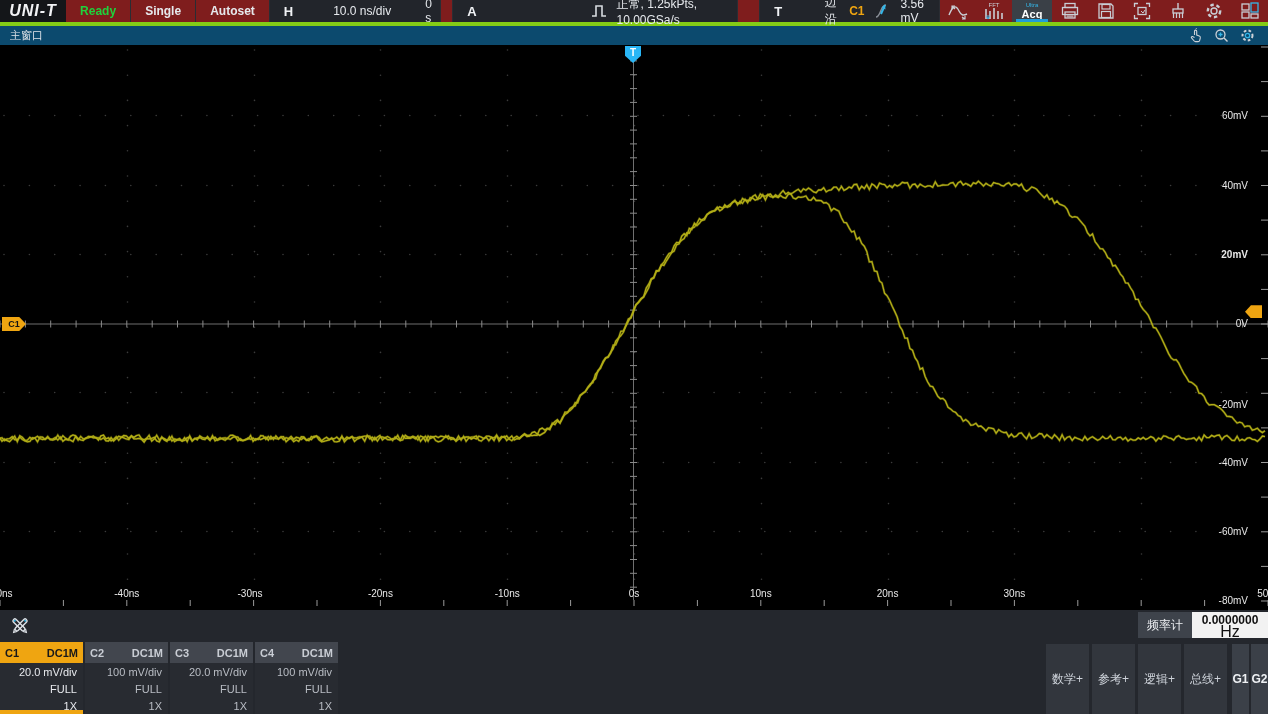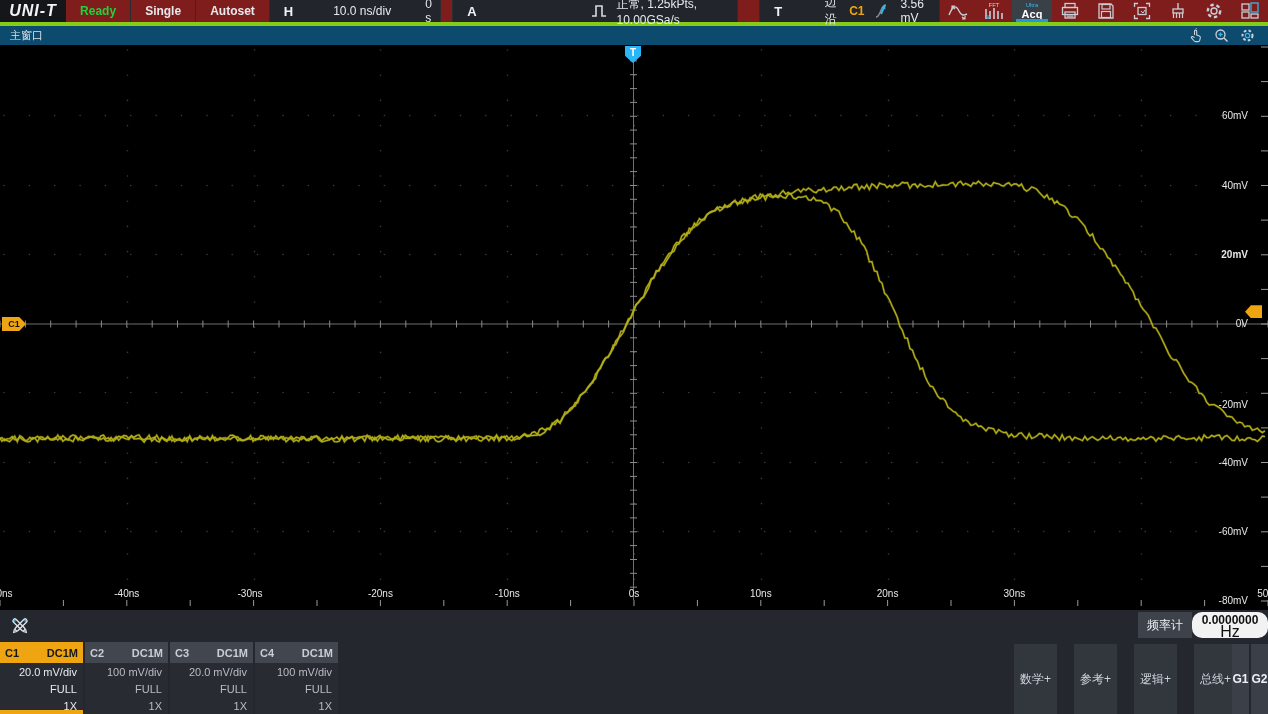--- a/index.html
+++ b/index.html
@@ -63,25 +63,25 @@
                 padding:0 5px; font-size:11px; font-weight:700; background:#42464e; color:#c9cdd4; }
   .chbox.active .hdr { background:#efa511; color:#17181a; }
   .chbox .row { text-align:right; padding-right:6px; font-size:11px; color:#b9bdc4; line-height:15px; margin-top:2px; }
   .chbox.active .row { color:#e8eaee; }
   .chbox.active .strip { position:absolute; bottom:0; left:0; width:100%; height:4px; background:#efa511; }
 
   .freq { position:absolute; top:2px; right:0; display:flex; height:26px; }
   .freq .lbl { background:#3e434b; color:#eef0f3; font-size:12px; display:flex; align-items:center;
                padding:12px 9px; }
   .freq .valbox { background:#f2f2f2; color:#111; width:76px; display:flex; flex-direction:column;
-                  align-items:center; justify-content:center;border-radius:10px; }
+                  align-items:center; justify-content:center; }
   .freq .val { font-size:12px; font-weight:700; line-height:12px; }
   .freq .unit { font-size:16px; line-height:11px; }
 
-  .fn-buttons { position:absolute; top:34px; left:1014px; display:flex; gap:17px; }
+  .fn-buttons { position:absolute; top:34px; left:1046px; display:flex; gap:3px; }
   .fn-btn { width:43px; height:70px; background:#32363d; color:#ced3da; font-size:12px;
             display:flex; align-items:center; justify-content:center; }
   .g-col { position:absolute; top:34px; left:1232px; width:36px; height:70px; display:flex;
            flex-direction:row; gap:2px; }
   .g-btn { flex:1; background:#3b4048; color:#eef0f3; font-size:12px; font-weight:700;
            display:flex; align-items:center; justify-content:center; }
 </style>
 </head>
 <body>
 

